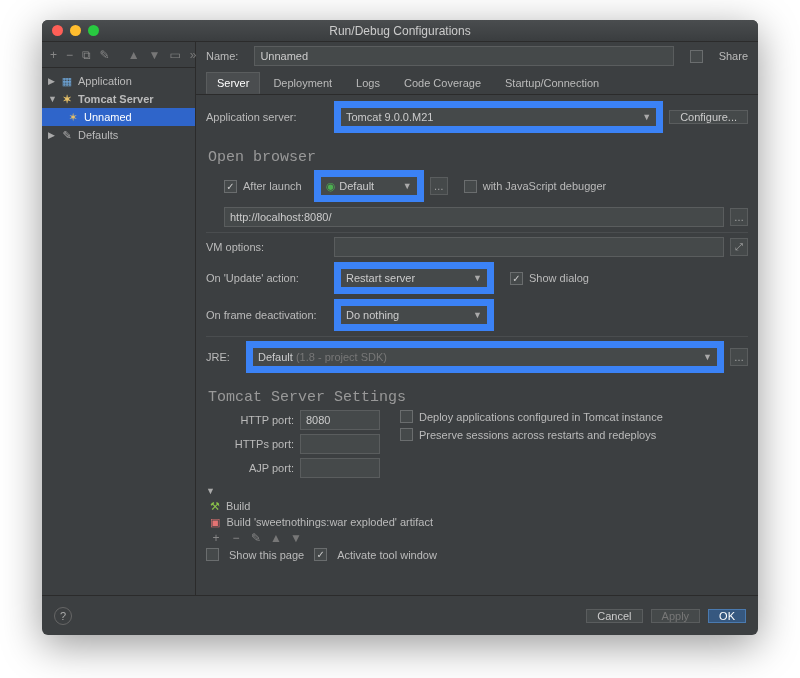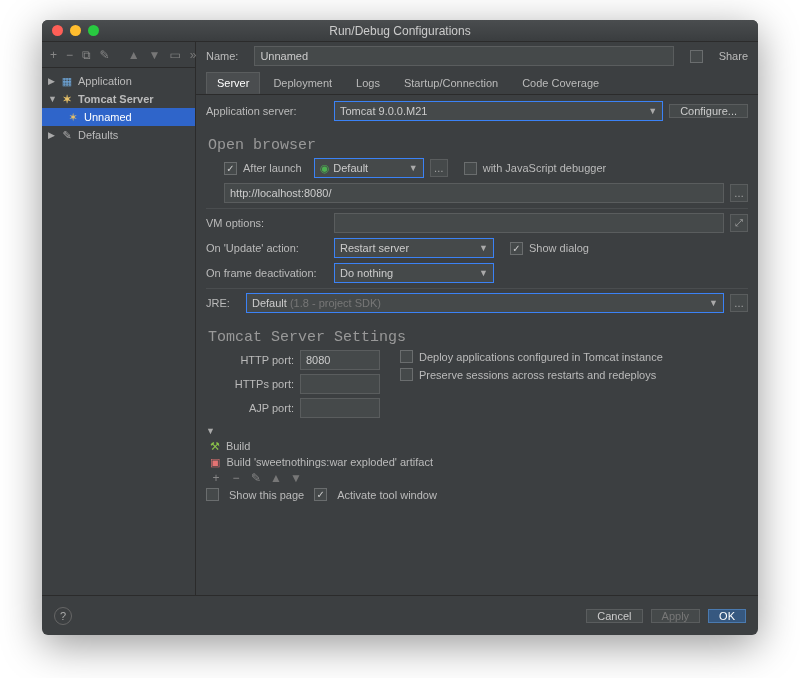--- a/index.html
+++ b/index.html
@@ -26,21 +26,21 @@
 .label { color: #bbb; white-space: nowrap; }
 .input { background: #45494a; border: 1px solid #5a5d5e; color: #ccc; height: 20px; padding: 0 5px; font-size: 11px; }
 .input.wide { flex: 1; }
 .chk { width: 13px; height: 13px; background: #45494a; border: 1px solid #6a6d6e; display: inline-flex; align-items: center; justify-content: center; font-size: 10px; color: #ccc; }
 .tabs { display: flex; border-bottom: 1px solid #2b2b2b; padding-left: 10px; gap: 2px; margin-top: 2px; }
 .tab { padding: 4px 10px; color: #bbb; border: 1px solid transparent; cursor: pointer; }
 .tab.active { background: #4a4d4f; border: 1px solid #5a5d5e; border-bottom: 1px solid #4a4d4f; color: #fff; }
 .content { flex: 1; padding: 6px 10px 0 10px; overflow: hidden; }
 .formrow { display: flex; align-items: center; margin-bottom: 5px; gap: 6px; }
 .formrow .lbl { width: 122px; text-align: left; }
-.select { background: #45494a; border: 1px solid #3b82f6; color: #ccc; height: 20px; display: flex; align-items: center; justify-content: space-between; padding: 0 5px; font-size: 11px; }
+.select { background: #45494a; border: 7px solid #3b82f6; color: #ccc; height: 32px; display: flex; align-items: center; justify-content: space-between; padding: 0 5px; font-size: 11px; }
 .select .caret { font-size: 9px; color: #aaa; }
 .btn { background: #45494a; border: 1px solid #5a5d5e; color: #ccc; height: 14px; padding: 0 10px; cursor: pointer; display: inline-flex; align-items: center; font-size: 11px; }
 .btn.primary { background: #365880; border-color: #4a7ab0; color: #fff; }
 .group-title { color: #999; font-size: 15px; margin: 16px 0 4px 2px; font-family: Liberation Mono, monospace; }
 .indent { padding-left: 18px; }
 .port-row { display: flex; align-items: center; margin-bottom: 4px; gap: 6px; }
 .port-row .plbl { width: 70px; text-align: right; }
 .port-row .input { width: 80px; }
 .bl { margin-top: 4px; }
 .bl-item { display: flex; align-items: center; gap: 6px; height: 16px; padding-left: 4px; }
@@ -106,22 +106,22 @@
         <span class="label">Name:</span>
         <input class="input wide" value="Unnamed" style="">
         <span class="chk"></span>
         <span class="label">Share</span>
       </div>
 
       <div class="tabs">
         <div class="tab active">Server</div>
         <div class="tab">Deployment</div>
         <div class="tab">Logs</div>
+        <div class="tab">Code Coverage</div>
         <div class="tab">Startup/Connection</div>
-        <div class="tab">Code Coverage</div>
       </div>
 
       <div class="content">
         <div class="formrow">
           <span class="lbl">Application server:</span>
           <div class="select" style="flex:1">
             <span>Tomcat 9.0.0.M21</span>
             <span class="caret">▼</span>
           </div>
           <button class="btn">Configure...</button>

